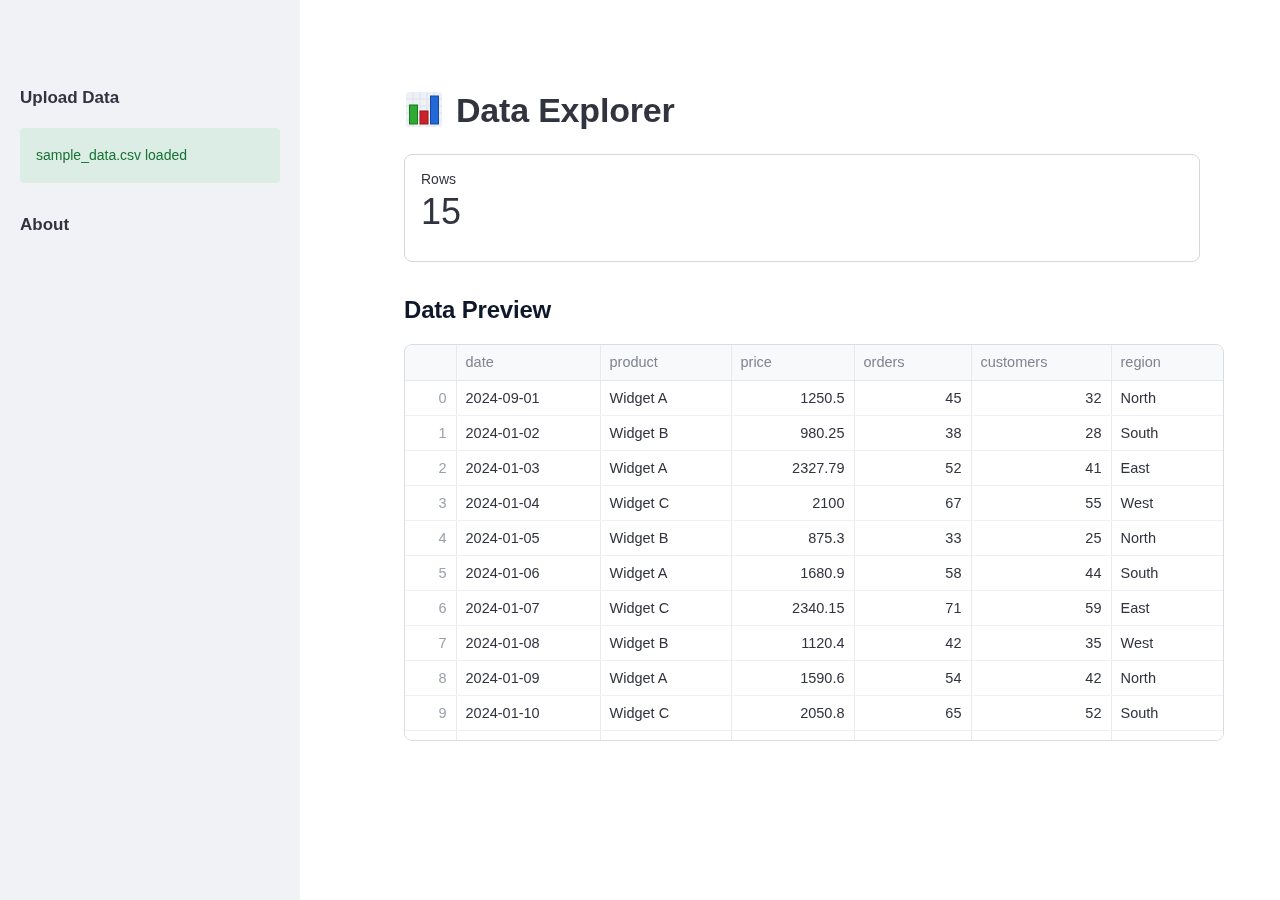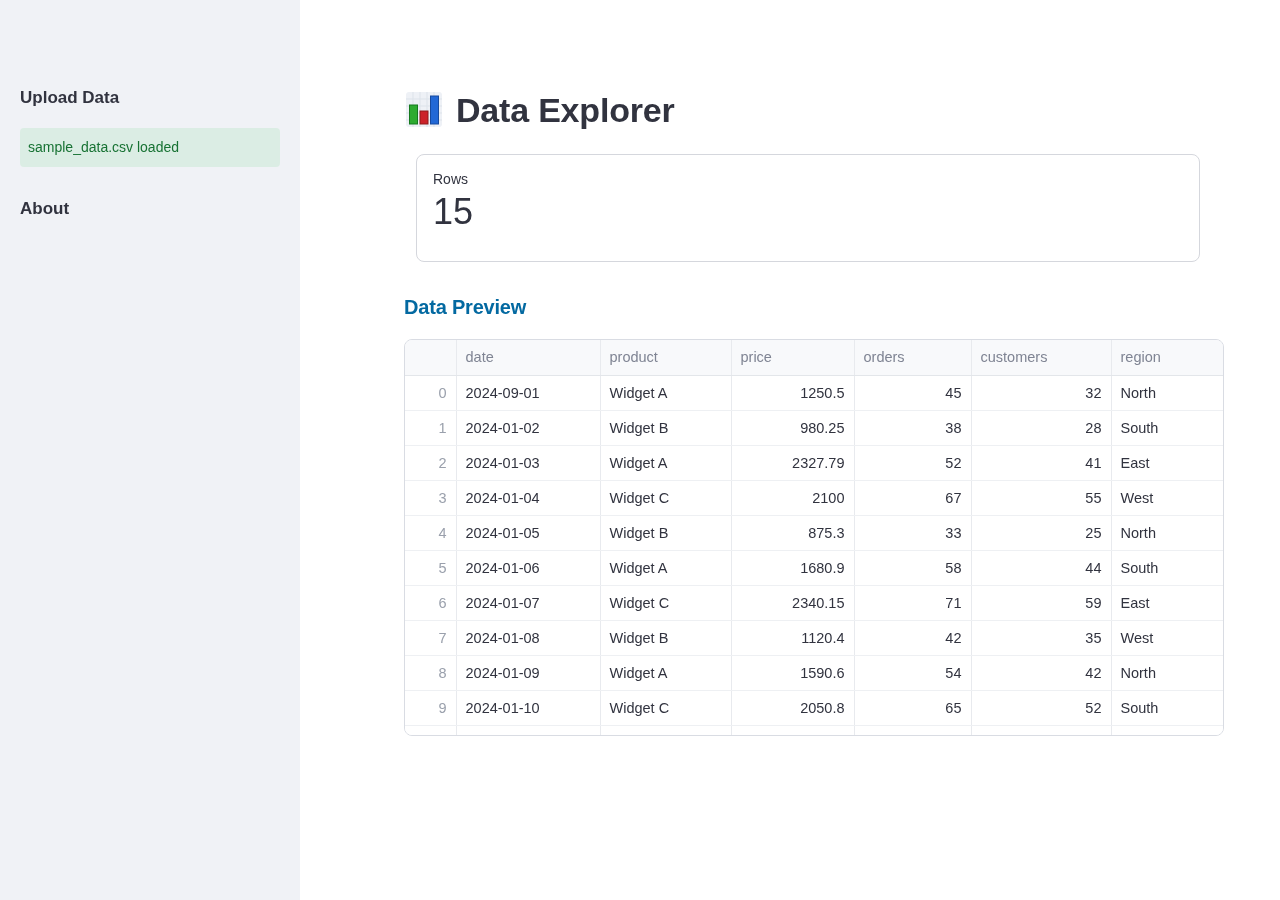--- a/index.html
+++ b/index.html
@@ -16,53 +16,53 @@
     width: 300px; height: 900px;
     background: #f0f2f6;
     padding: 88px 20px 20px 20px;
   }
   .sb-heading {
     font-size: 17px; font-weight: 700; color: #31333f;
     margin-bottom: 20px;
   }
   .alert {
     border-radius: 4px;
-    padding: 8px;
+    padding: 16px;
     font-size: 14px;
     line-height: 1.65;
     margin-bottom: 32px;
   }
   .alert.success { background: #dbede4; color: #177233; }
   .alert.info    { background: #dbe7f4; color: #1b63b2; }
   
   .main {
     position: absolute; left: 300px; top: 0;
     width: 980px; height: 900px;
     background: #ffffff;
   }
   .content { padding: 90px 80px 0 104px; width: 980px; }
   .page-title {
     display: flex; align-items: center; gap: 12px;
     font-size: 34px; font-weight: 700; color: #31333f;
     letter-spacing: -0.2px;
     margin-bottom: 24px;
   }
   .page-title .emoji { width: 40px; height: 40px; flex: 0 0 auto; }
-  .metrics { display: flex; gap: 16px; margin-bottom: 34px; margin-left: 12px; }
+  .metrics { display: flex; gap: 16px; margin-bottom: 34px; }
   .metric-card {
     flex: 1; height: 108px;
     background: #ffffff;
     border: 1px solid #d5d7dd;
     border-radius: 8px;
     padding: 16px;
   }
   .metric-label { font-size: 14px; color: #31333f; }
   .metric-value { font-size: 36px; font-weight: 400; color: #31333f; margin-top: 4px; line-height: 1.15; }
   .section-heading {
-    font-size: 20px; font-weight: 700; color: #0369a1;
+    font-size: 24px; font-weight: 700; color: #0f172a;
     margin-bottom: 20px; letter-spacing: -0.2px;
   }
   
   .table-wrap {
     width: 820px; height: 397px;
     border: 1px solid #d9dce3;
     border-radius: 8px;
     overflow: hidden;
     background: #ffffff;
   }

